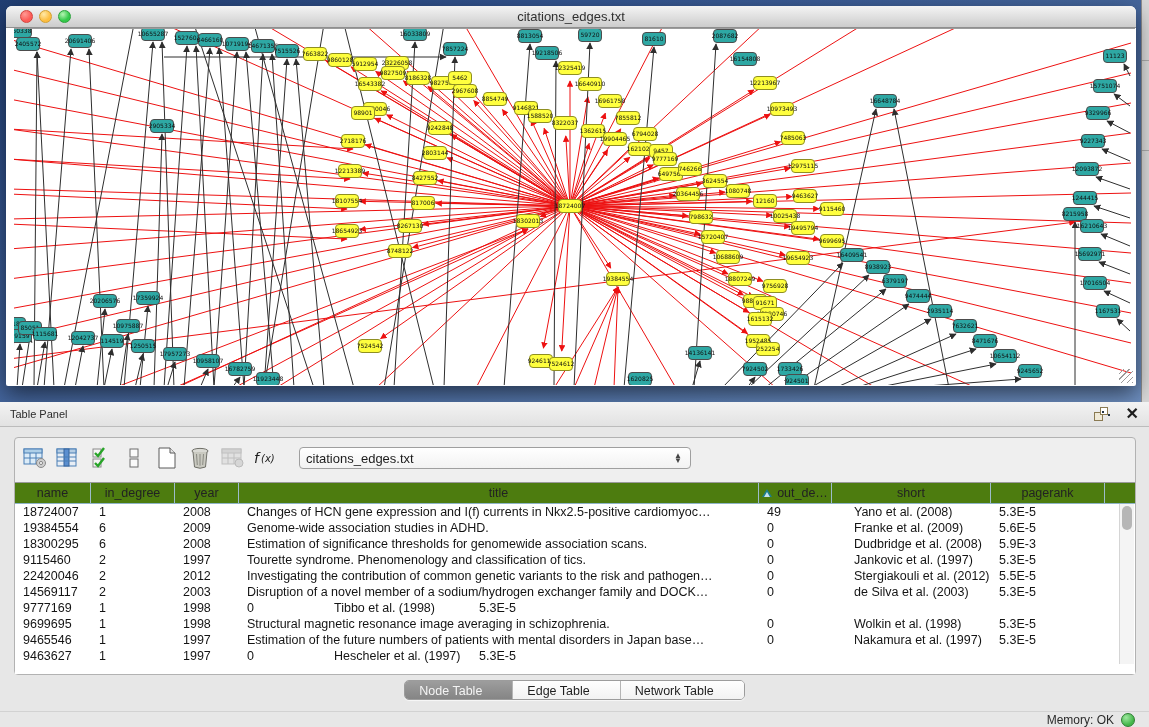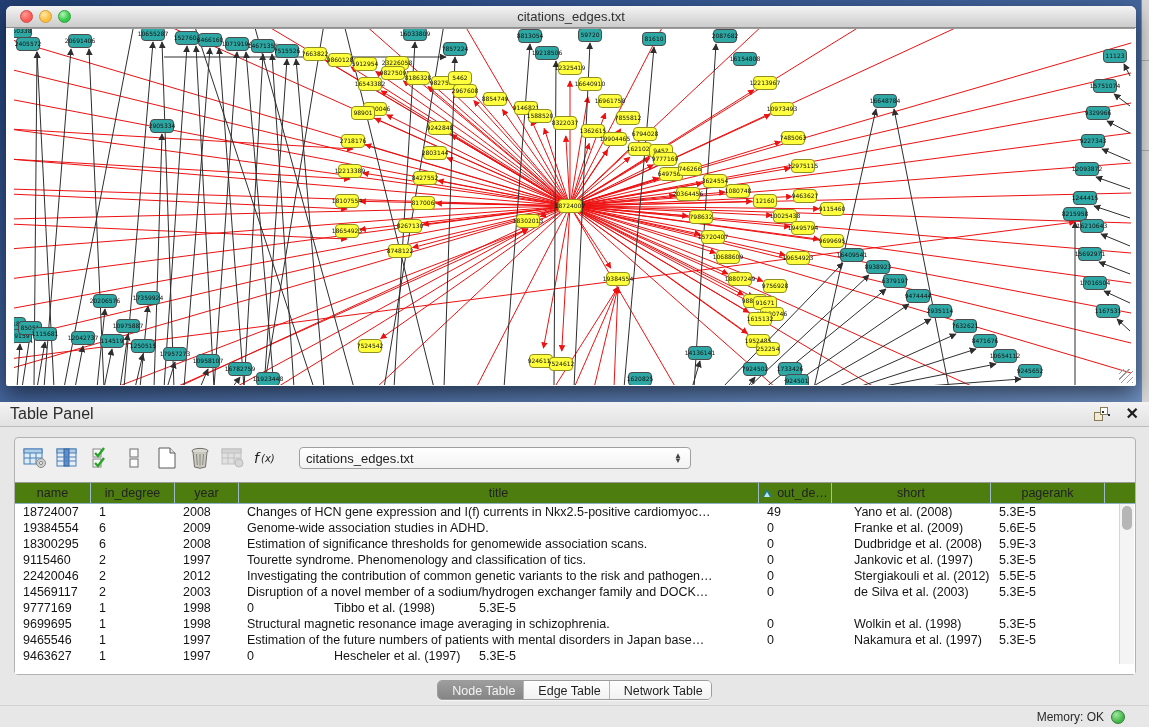--- a/index.html
+++ b/index.html
@@ -23,21 +23,21 @@
   .win-title { flex:1; text-align:center; font-size:13px; color:#303030; font-weight:500; }
   .canvas { position:absolute; left:8px; top:22px; width:1121px; height:357px; background:#fff; overflow:hidden; border-top:1px solid #9c9c9c; }
   .grip { position:absolute; right:2px; bottom:2px; width:14px; height:14px;
     background:repeating-linear-gradient(135deg, transparent 0 3px, #9a9a9a 3px 4px); }
   svg text { font-family:"DejaVu Sans", sans-serif; }
 
   
   .table-panel { position:relative; width:1149px; height:325px; background:#e7e7e7; }
   .panel-header { height:25px; background:linear-gradient(#f3f3f3,#e2e2e2); border-bottom:1px solid #bcbcbc;
     display:flex; align-items:center; padding:0 10px; }
-  .panel-title { font-size:16px; color:#2c2c2c; }
+  .panel-title { font-size:11px; color:#2c2c2c; }
   .panel-header .spacer { flex:1; }
   .float-icon { width:16px; height:14px; margin-right:16px; position:relative; cursor:default; }
   .float-icon .sq1 { position:absolute; left:0; bottom:0; width:9px; height:9px; border:1px solid #8a7a52; background:#f0ead8; }
   .float-icon .sq2 { position:absolute; right:2px; top:0; width:8px; height:8px; border:1px solid #8a7a52; background:#fff; }
   .float-icon .dot1 { position:absolute; right:0; top:7px; width:2px; height:2px; background:#234; }
   .float-icon .dot2 { position:absolute; left:8px; bottom:8px; width:2px; height:2px; background:#234; }
   .close-x { font-size:16px; font-weight:bold; color:#1d1d1d; line-height:14px; cursor:default; }
 
   .panel-box { position:absolute; left:14px; top:35px; width:1122px; height:238px;
     background:#efefef; border:1px solid #b2b2b2; border-radius:4px; }
@@ -59,27 +59,27 @@
     border-left:3px solid transparent; border-right:3px solid transparent; border-bottom:5px solid #c6e2f0; }
   .tbody { position:relative; }
   .tr { display:flex; height:16px; align-items:center; }
   .td { font-size:12.5px; color:#141414; padding-left:8px; overflow:hidden; white-space:nowrap; }
   .vscroll { position:absolute; right:1px; top:21px; width:15px; height:160px; background:#f4f4f4; border-left:1px solid #d5d5d5; }
   .vthumb { position:absolute; left:2px; top:2px; width:10px; height:24px; border-radius:6px; background:#b6b6b6; }
 
   .tabs-row { position:absolute; left:0; right:0; top:278px; display:flex; justify-content:center; }
   .seg { display:flex; border:1px solid #9c9c9c; border-radius:5px; overflow:hidden; height:20px;
     box-shadow:0 1px 1px rgba(255,255,255,.7); }
-  .seg-btn { font-size:12.5px; padding:2px 8px 0 14px; background:linear-gradient(#fefefe,#f2f2f2);
+  .seg-btn { font-size:12.5px; padding:2px 30px 0 14px; background:linear-gradient(#fefefe,#f2f2f2);
     color:#1f1f1f; border-right:1px solid #b5b5b5; display:flex; align-items:center; }
   .seg-btn:last-child { border-right:none; }
   .seg-btn.active { background:linear-gradient(#9d9d9d,#858585); color:#f4f4f4; }
 
-  .statusbar { position:absolute; bottom:0; left:0; right:0; height:22px; display:flex; align-items:center;
-    justify-content:flex-end; padding-right:24px; gap:7px; border-top:1px solid #d2d2d2; }
+  .statusbar { position:absolute; bottom:0; left:0; right:0; height:16px; display:flex; align-items:center;
+    justify-content:flex-end; padding-right:14px; gap:7px; border-top:1px solid #d2d2d2; }
   .mem-label { font-size:12px; color:#2a2a2a; }
   .mem-dot { width:14px; height:14px; border-radius:50%; border:1px solid #2e7d32;
     background:radial-gradient(circle at 35% 30%, #9fe89f, #43b64a 65%); }
 </style>
 </head>
 <body>
 
 <div class="desktop">
   <div class="right-strip">
     <div class="sep" style="top:60px"></div>

